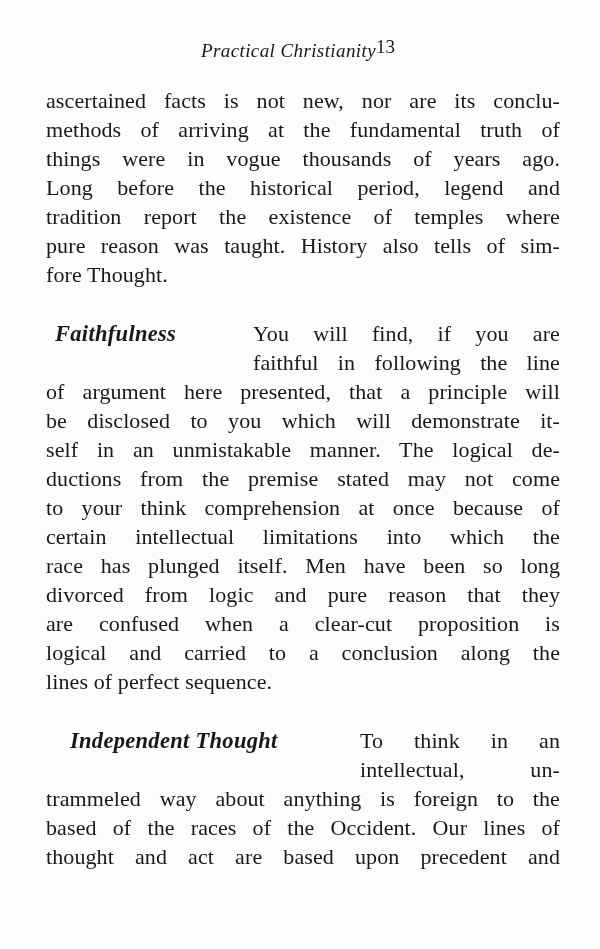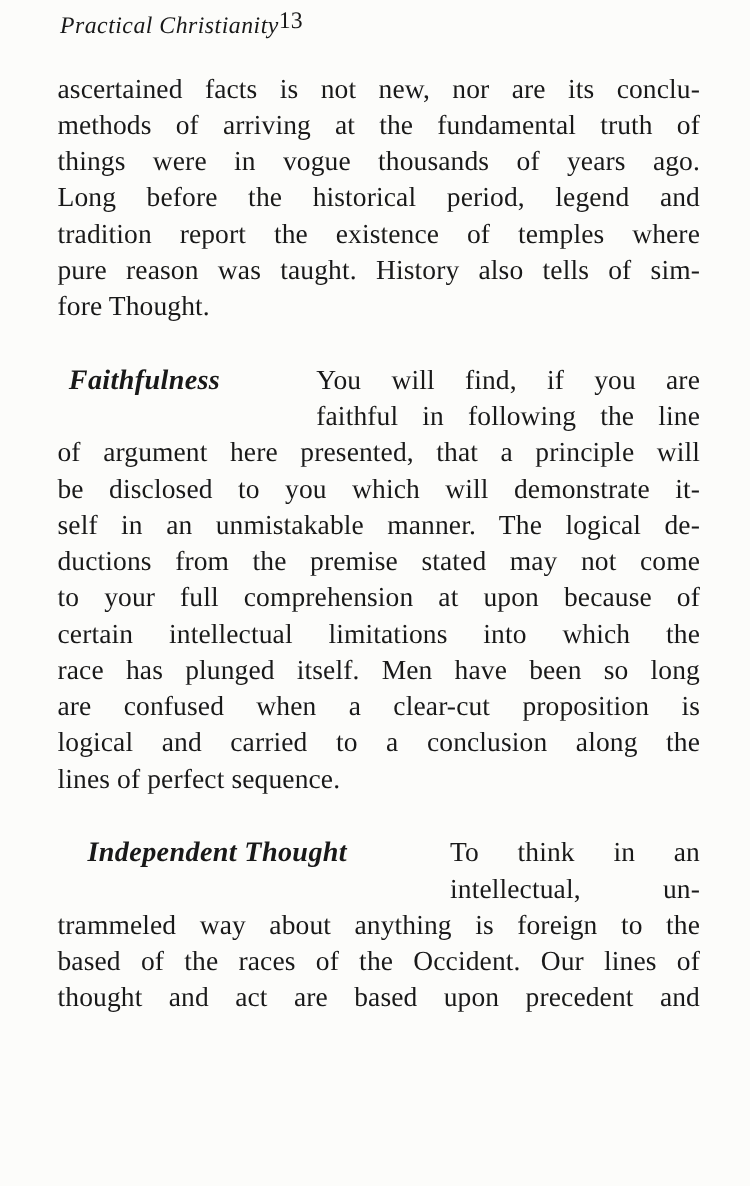--- a/index.html
+++ b/index.html
@@ -13,23 +13,24 @@
     background: #fcfcfa;
     color: #191919;
     font-family: "Liberation Serif", serif;
     box-sizing: border-box;
     padding: 10px 40px 0 46px;
     overflow: hidden;
   }
 
   .running-head {
     display: flex;
-    justify-content: flex-start;
+    justify-content: center;
     align-items: flex-start;
     height: 26px;
+    margin-top: 30px;
   }
   .running-title {
     font-style: italic;
     font-size: 19px;
     letter-spacing: 0.4px;
     padding-left: 2px;
   }
   .page-number {
     font-size: 19px;
     padding-right: 12px;
@@ -89,23 +90,24 @@
 
     <section class="section">
       <div class="section-heading head-0">Faithfulness</div>
       <div class="section-body">
           <div class="line">You will find, if you are</div>
           <div class="line">faithful in following the line</div>
           <div class="line">of argument here presented, that a principle will</div>
           <div class="line">be disclosed to you which will demonstrate it-</div>
           <div class="line">self in an unmistakable manner. The logical de-</div>
           <div class="line">ductions from the premise stated may not come</div>
-          <div class="line">to your full comprehension at upon because of</div>
+          <div class="line">to your think comprehension at once because of</div>
           <div class="line">certain intellectual limitations into which the</div>
           <div class="line">race has plunged itself. Men have been so long</div>
+          <div class="line">divorced from logic and pure reason that they</div>
           <div class="line">are confused when a clear-cut proposition is</div>
           <div class="line">logical and carried to a conclusion along the</div>
           <div class="line ragged">lines of perfect sequence.</div>
         </div>
     </section>
 
     <section class="section">
       <div class="section-heading head-1">Independent Thought</div>
       <div class="section-body">
           <div class="line">To think in an</div>

